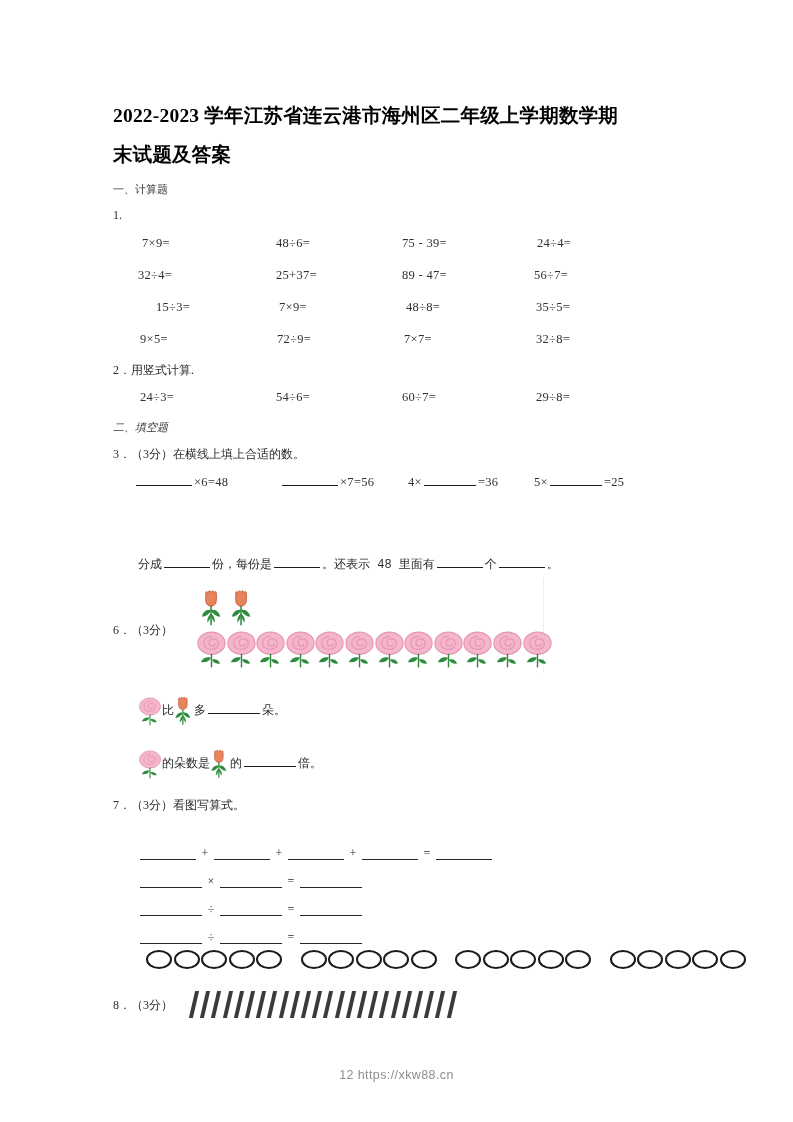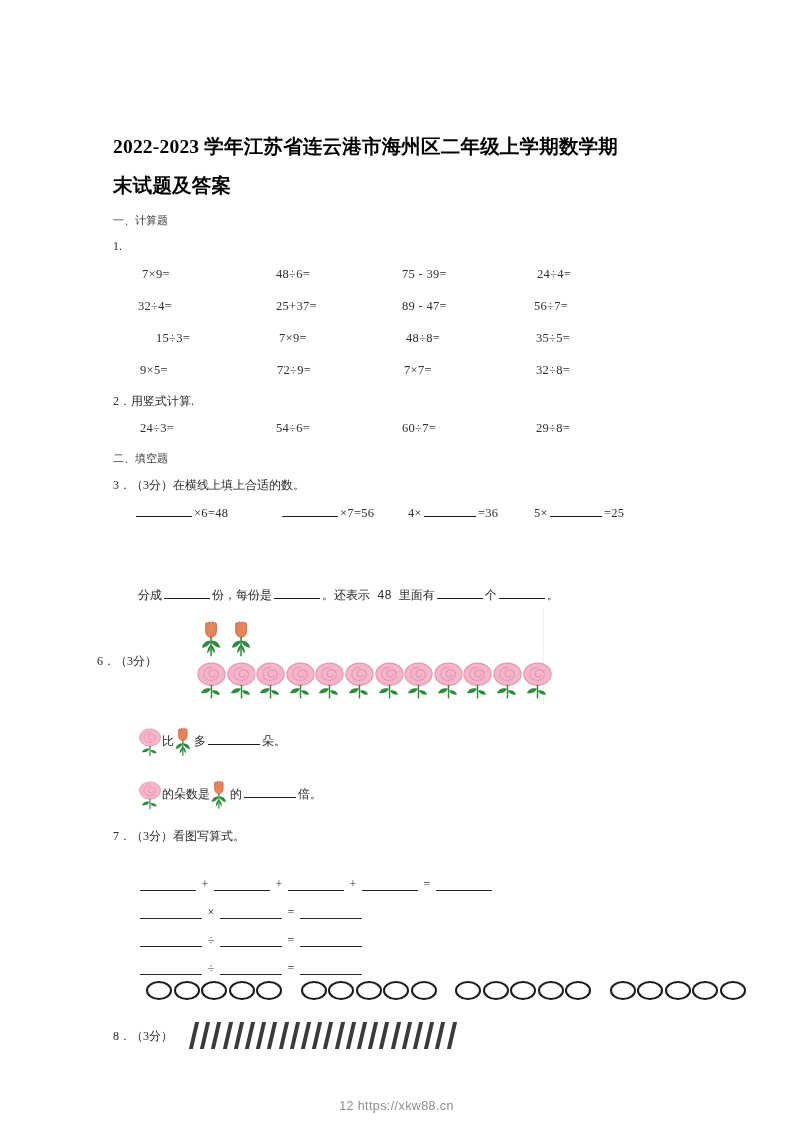--- a/index.html
+++ b/index.html
@@ -12,21 +12,20 @@
     color: #1a1a1a;
     position: relative;
     overflow: hidden;
   }
 
   .page {
     position: absolute;
     left: 0; top: 0;
     width: 793px;
     height: 934px;
-    margin-top: 31px;
   }
 
   
   .doc-title {
     position: absolute;
     left: 113px;
     top: 96px;
     width: 590px;
     font-size: 19.5px;
     font-weight: bold;
@@ -166,21 +165,21 @@
   <div class="expr" style="left:404px; top:332px;">7×7=</div>
   <div class="expr" style="left:536px; top:332px;">32÷8=</div>
 
   <div class="qline" style="left:113px; top:362px;">2．用竖式计算.</div>
 
   <div class="expr" style="left:140px; top:390px;">24÷3=</div>
   <div class="expr" style="left:276px; top:390px;">54÷6=</div>
   <div class="expr" style="left:402px; top:390px;">60÷7=</div>
   <div class="expr" style="left:536px; top:390px;">29÷8=</div>
 
-  <div class="section-head" style="left:113px; top:420px;">二、填空题</div>
+  <div class="section-head" style="left:113px; top:420px;font-style:italic;">二、填空题</div>
 
   <div class="qline" style="left:113px; top:446px;">3．（3分）在横线上填上合适的数。</div>
 
   <div class="expr" style="left:134px; top:474px;">
     <span class="blank b56"></span><span>×6=48</span>
   </div>
   <div class="expr" style="left:280px; top:474px;">
     <span class="blank b56"></span><span>×7=56</span>
   </div>
   <div class="expr" style="left:408px; top:474px;">
@@ -189,21 +188,21 @@
   <div class="expr" style="left:534px; top:474px;">
     <span>5×</span><span class="blank b52"></span><span>=25</span>
   </div>
 
 
 
   <div class="qline" style="left:138px; top:556px;font-family:Liberation Mono, monospace;">
     <span>分成</span><span class="blank b46"></span><span>份，每份是</span><span class="blank b46"></span><span>。还表示 48 里面有</span><span class="blank b46"></span><span>个</span><span class="blank b46"></span><span>。</span>
   </div>
 
-  <div class="qline" style="left:97px; top:622px;text-align:center;">6．（3分）</div>
+  <div class="qline" style="left:113px; top:622px;text-align:center;">6．（3分）</div>
 
   <div class="faint-rule" style="left:543px; top:578px; height:95px;"></div>
 
   <div class="flower-zone" id="tulip-row" style="left: 200px; top: 586px; width: 70px; height: 44px;">
       <span class="tulip" style="left: 0px; top: 0px;"><svg width="25" height="44" viewBox="0 0 26 40" xmlns="http://www.w3.org/2000/svg">
           <path d="M6 5 C6 3 7 2 8 4 C9 2 10 1.5 11.5 3.5 C13 1.5 14 2 15 4 C16 2 17 3 17 5 L17 12 C17 16 14.5 18 11.5 18 C8.5 18 6 16 6 12 Z" fill="#E8845C" stroke="#C9603C" stroke-width="1"></path>
           <path d="M11.5 18 L11.5 38" stroke="#2E8B3E" stroke-width="1.6" fill="none"></path>
           <path d="M11.5 22 C7 21 3 24 2 29 C6 29 10 26 11.5 22 Z" fill="#2E8B3E"></path>
           <path d="M11.5 22 C16 21 20 24 21 29 C17 29 13 26 11.5 22 Z" fill="#2E8B3E"></path>
           <path d="M11.5 26 C9 27 7.5 31 7.5 35 C10 33 11.5 30 11.5 26 Z" fill="#2E8B3E"></path>

